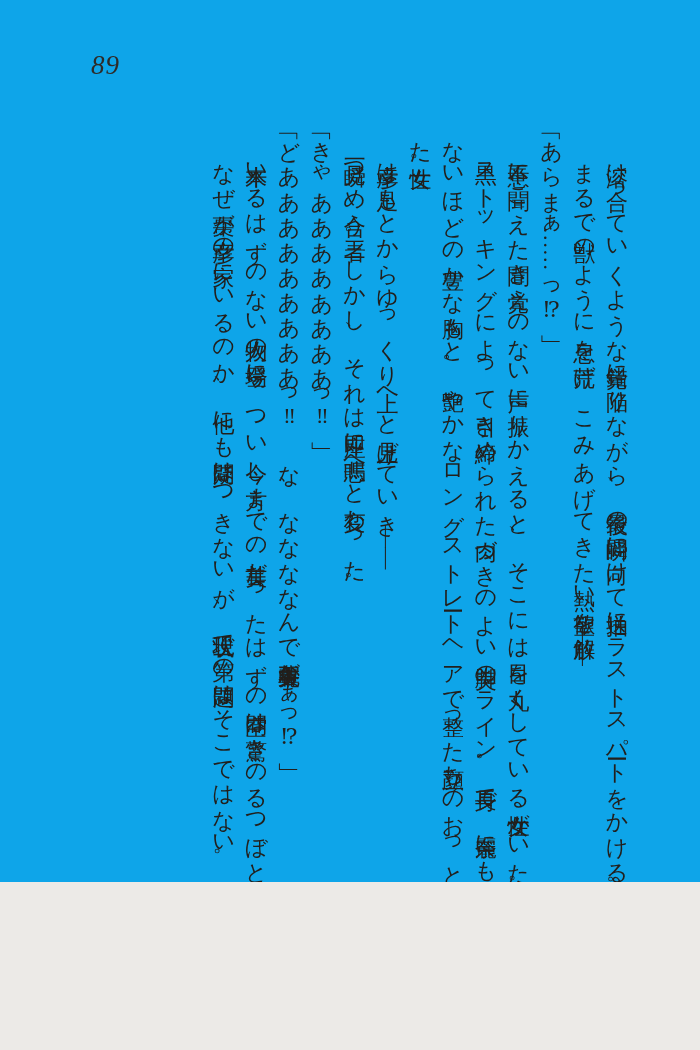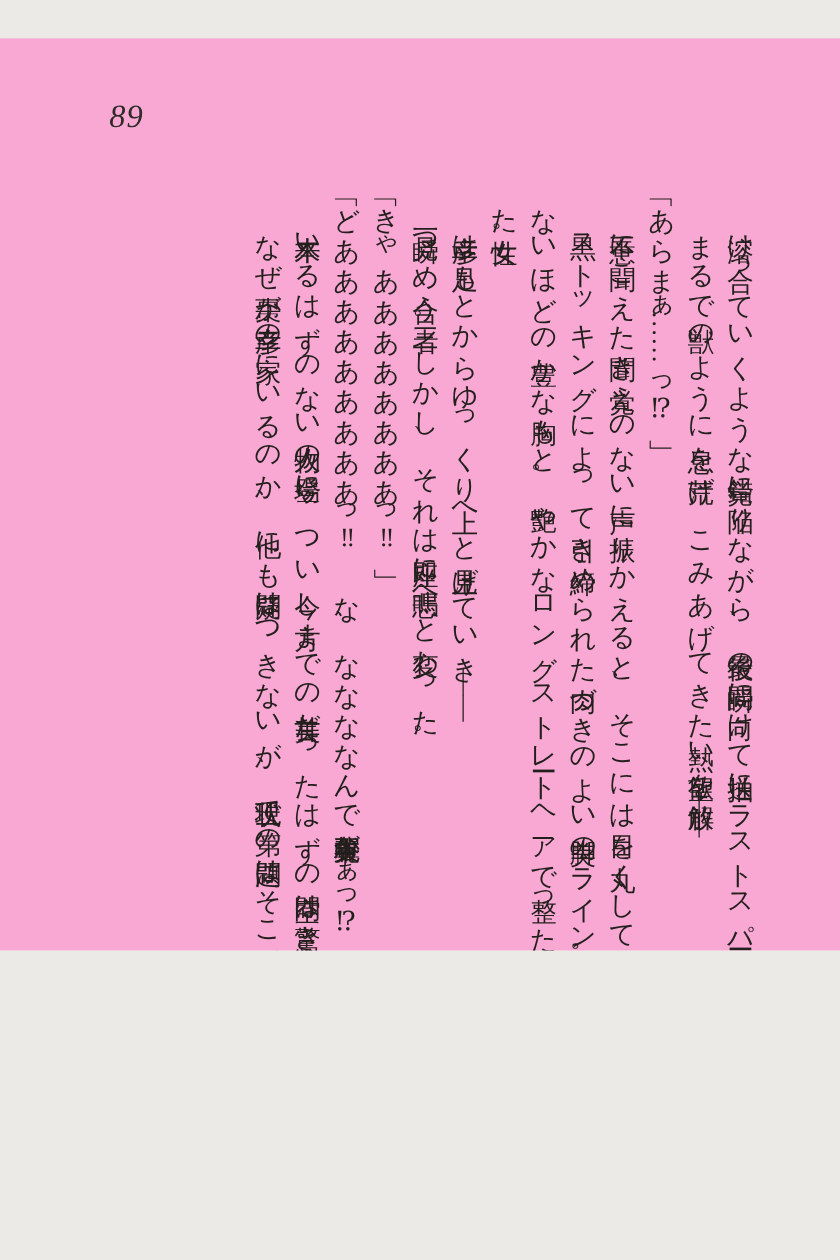--- a/index.html
+++ b/index.html
@@ -4,24 +4,23 @@
 <style>
   * { box-sizing: border-box; }
   html, body { margin: 0; padding: 0; }
   body {
     width: 700px; height: 1050px;
     background: #eceae7;
     font-family: "Liberation Serif", "DejaVu Serif", serif;
   }
   .page {
     position: relative;
-    width: 700px; height: 760px;
-    background: #f9a8d4;
+    width: 700px; height: 882px;
+    background: #0ea5e9;
     overflow: hidden;
-    margin-top: 32px;
   }
   .page-number {
     position: absolute;
     left: 91px; top: 50px;
     font-size: 27px;
     font-style: italic;
     color: #2e2b28;
     letter-spacing: 1px;
   }
   .text-body {

